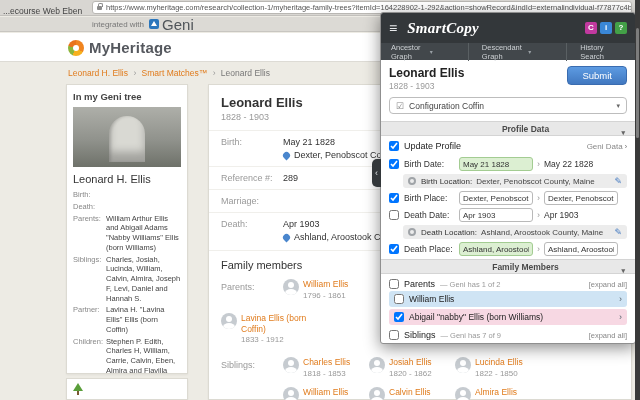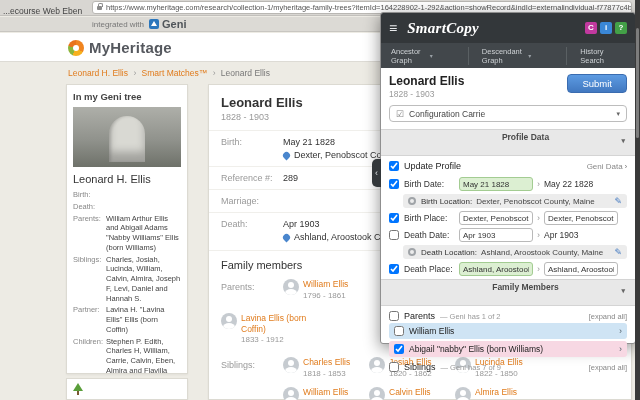--- a/index.html
+++ b/index.html
@@ -14,21 +14,21 @@
   .tab-label { position:absolute; left:3px; top:6px; font-size:8.5px; color:#444; white-space:nowrap; }
   .url-bar { position:absolute; left:92px; top:1px; right:8px; height:13px; background:#fff; border:1px solid #b9b7b3; border-radius:3px; display:flex; align-items:center; padding:0 4px; overflow:hidden; }
   .lock { display:inline-block; width:5px; height:4px; background:#8a8a8a; border-radius:1px; position:relative; margin-right:4px; flex:none; }
   .lock::before { content:""; position:absolute; top:-3px; left:1px; width:3px; height:3px; border:1px solid #8a8a8a; border-bottom:none; border-radius:2px 2px 0 0; }
   .url-text { font-size:7.5px; color:#555; white-space:nowrap; }
   
   .integration { position:absolute; top:17px; left:0; right:0; height:15px; background:#dcdad5; border-bottom:1px solid #c8c6c1; display:flex; align-items:center; padding-left:92px; }
   .integ-txt { font-size:8px; color:#777; margin-right:5px; }
   .geni-icon { width:10px; height:10px; background:#2b76bc; border-radius:2px; position:relative; margin-right:3px; }
   .geni-icon::before { content:""; position:absolute; left:2px; top:2px; width:0; height:0; border-left:3px solid transparent; border-right:3px solid transparent; border-bottom:5px solid #fff; }
-  .geni-txt { font-size:11px; font-weight:bold; color:#50555a; }
+  .geni-txt { font-size:15px; font-weight:normal; color:#50555a; }
   
   .mh-header { position:absolute; top:33px; left:0; right:0; height:29px; background:#fff; border-bottom:1px solid #dddbd5; }
   .mh-logo { position:absolute; left:68px; top:6px; display:flex; align-items:center; }
   .mh-mark { width:16px; height:16px; border-radius:50%; margin-right:5px;
     background:conic-gradient(#f0841f 0 120deg, #f6b01e 120deg 205deg, #8cb53b 205deg 285deg, #e8731a 285deg 360deg); position:relative; }
   .mh-mark::after { content:""; position:absolute; left:5px; top:5px; width:6px; height:6px; background:#fff; border-radius:50%; }
   .mh-name { font-size:15px; font-weight:bold; color:#55585e; letter-spacing:.2px; }
   
   .breadcrumb { position:absolute; left:68px; top:68px; font-size:8.5px; color:#e07b1c; }
   .breadcrumb .sep { color:#999; margin:0 3px; }
@@ -68,35 +68,35 @@
   .fm-pname { font-size:8.5px; color:#e07b1c; line-height:1.15; }
   .fm-years { font-size:8px; color:#999; margin-top:1px; }
   
   .panel { position:absolute; left:380px; top:12px; width:256px; height:332px; background:#fff; border:1px solid #8f8f8f; border-radius:3px; box-shadow:0 4px 16px rgba(0,0,0,.45); z-index:10; }
   .panel-tab { position:absolute; left:-9px; top:146px; width:9px; height:28px; background:#33373a; color:#dfe3e6; border-radius:5px 0 0 5px; font-size:9px; display:flex; align-items:center; justify-content:center; }
   .sc-header { height:30px; background:#33373a; border-radius:2px 2px 0 0; display:flex; align-items:center; padding:0 8px; }
   .burger { color:#e8eaec; font-size:14px; margin-right:10px; }
   .sc-logo { color:#fff; font-size:15px; font-weight:bold; font-style:italic; font-family:"Liberation Serif", serif; letter-spacing:.3px; }
   .sc-btns { margin-left:auto; display:flex; gap:3px; }
   .sc-btn { width:12px; height:12px; border-radius:2px; color:#fff; font-size:8px; font-weight:bold; text-align:center; line-height:12px; }
-  .sc-nav { height:25px; background:#42474b; display:flex; align-items:center; padding:0 10px;gap:26px; }
+  .sc-nav { height:17px; background:#42474b; display:flex; align-items:center; padding:0 10px;gap:26px; }
   .sc-nav-item { font-size:7.5px; color:#cdd1d4; display:flex; align-items:center; gap:2px; padding:0 9px; }
   .sc-nav-item:first-child { padding-left:0; }
   .sc-nav-item.divider { border-left:1px solid #5a6063;padding-left:13px; }
   .sc-nav-item .chev { font-size:6px; color:#9aa0a5; }
   .sc-body { padding:6px 8px 8px; }
   .sc-person { display:flex; align-items:flex-start; margin-bottom:6px; }
   .sc-pname { font-size:12px; font-weight:bold; color:#222; }
   .sc-pyears { font-size:8.5px; color:#999; margin-top:1px; }
   .submit-btn { margin-left:auto; background:linear-gradient(#5d9be2,#4178c0); border:1px solid #3a6cb0; color:#fff; font-size:9.5px; padding:3px 14px; border-radius:4px; font-family:inherit; }
   .config-box { border:1px solid #bdbdbd; border-radius:4px; height:17px; display:flex; align-items:center; padding:0 6px; margin-bottom:7px; font-size:8.5px; color:#444; }
   .config-icon { color:#888; margin-right:5px; font-size:9px; }
   .caret { font-size:7px; color:#666; }
   .ml-auto { margin-left:auto; }
-  .sc-section { background:#e8e8e8; border-top:1px solid #d4d4d4; border-bottom:1px solid #d4d4d4; margin:0 -8px; height:27px; line-height:14px; text-align:center; font-size:8.5px; font-weight:bold; color:#4a4a4a; position:relative;padding-left:35px; }
+  .sc-section { background:#e8e8e8; border-top:1px solid #d4d4d4; border-bottom:1px solid #d4d4d4; margin:0 -8px; height:15px; line-height:14px; text-align:center; font-size:8.5px; font-weight:bold; color:#4a4a4a; position:relative;padding-left:35px; }
   .sc-section .caret { position:absolute; right:10px; top:4px; }
   .sc-update { display:flex; align-items:center; padding:5px 0 3px; font-size:9px; color:#222; }
   .geni-data { margin-left:auto; font-size:8px; color:#888; display:flex; align-items:center; gap:2px; }
   .cb { width:10px; height:10px; margin:0 5px 0 0; flex:none; }
   .f-row { display:flex; align-items:center; margin:3px 0; font-size:8.5px; }
   .f-label { width:55px; flex:none; color:#333; }
   .f-input { height:14px; border:1px solid #b9b9b9; border-radius:3px; background:#fff; font-size:8px; color:#333; padding:0 3px; width:74px; font-family:inherit; }
   .f-input.green { background:#dcefd2; border-color:#a3cc92; }
   .f-arrow { color:#999; margin:0 4px; font-size:9px; }
   .f-genitext { font-size:8.5px; color:#333; }
@@ -287,21 +287,21 @@
   <div class="sc-body">
     <div class="sc-person">
       <span>
         <div class="sc-pname">Leonard Ellis</div>
         <div class="sc-pyears">1828 - 1903</div>
       </span>
       <button class="submit-btn">Submit</button>
     </div>
     <div class="config-box">
       <span class="config-icon">☑</span>
-      <span>Configuration Carrie</span>
+      <span>Configuration Coffin</span>
       <span class="caret ml-auto">▾</span>
     </div>
     <div class="sc-section">
       <span>Profile Data</span>
       <span class="caret">▾</span>
     </div>
     <div class="sc-update">
       <input type="checkbox" class="cb" checked="" style="">
       <span>Update Profile</span>
       <span class="geni-data">

